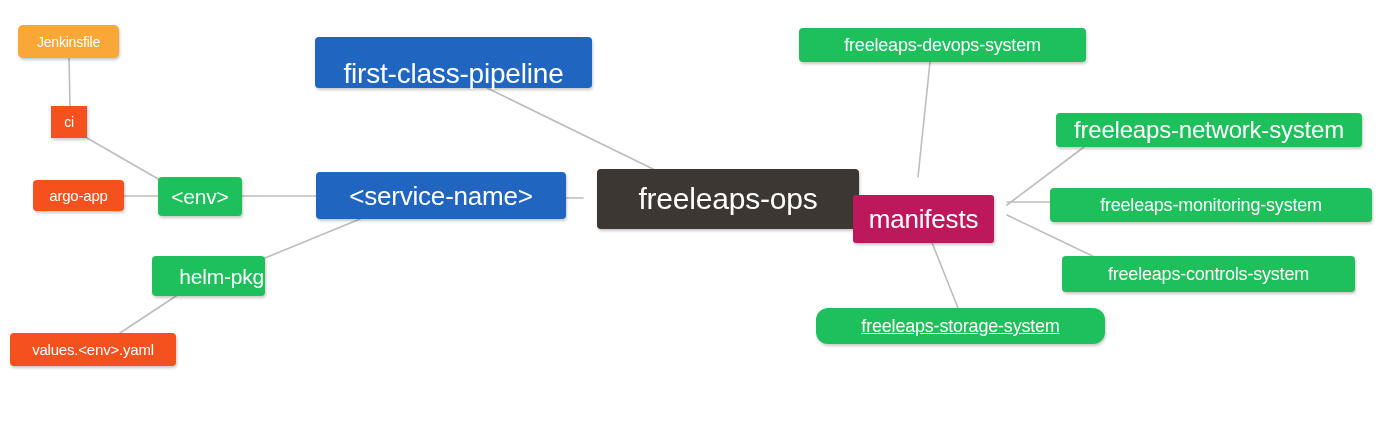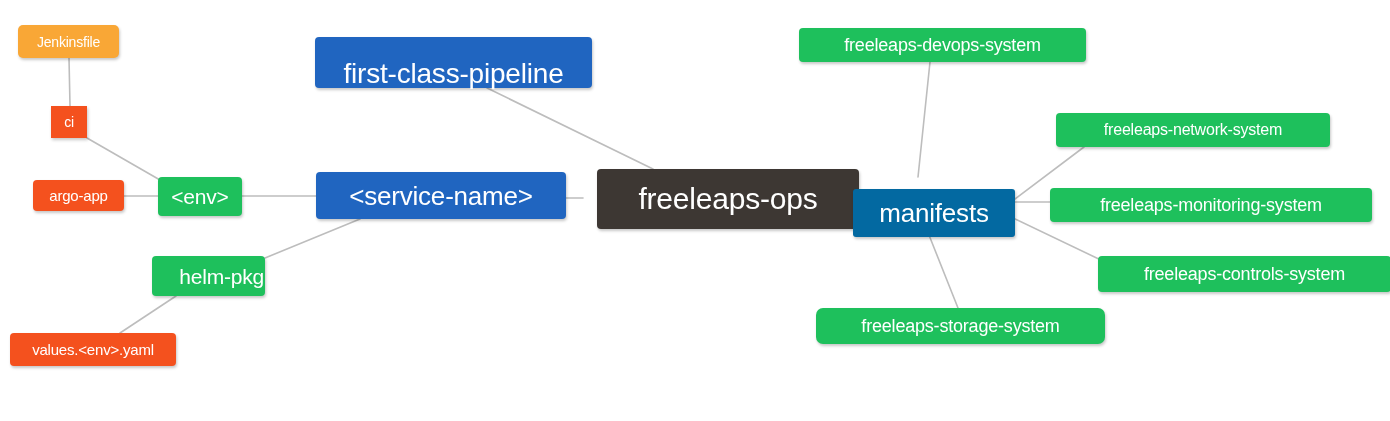--- a/index.html
+++ b/index.html
@@ -87,32 +87,32 @@
       </div>
       <div class="node" style="left: 315px; top: 37px; width: 277px; height: 51px; background: rgb(32, 101, 192); font-size: 28px; border-radius: 4px; align-items: flex-end;">
         <span class="node-label">first-class-pipeline</span>
       </div>
       <div class="node" style="left: 316px; top: 172px; width: 250px; height: 47px; background: rgb(32, 101, 192); font-size: 26px; border-radius: 4px;">
         <span class="node-label">&lt;service-name&gt;</span>
       </div>
       <div class="node" style="left: 583px; top: 169px; width: 262px; height: 60px; background: rgb(61, 55, 51); font-size: 30px; border-radius: 4px; margin-left: 14px;">
         <span class="node-label">freeleaps-ops</span>
       </div>
-      <div class="node" style="left: 853px; top: 189px; width: 162px; height: 48px; background: #0369a1; font-size: 26px; border-radius: 3px;">
+      <div class="node" style="left: 853px; top: 195px; width: 141px; height: 48px; background: #be185d; font-size: 26px; border-radius: 3px;">
         <span class="node-label">manifests</span>
       </div>
       <div class="node" style="left: 799px; top: 28px; width: 287px; height: 34px; background: rgb(30, 192, 92); font-size: 18px; border-radius: 4px;">
         <span class="node-label">freeleaps-devops-system</span>
       </div>
-      <div class="node" style="left: 1056px; top: 113px; width: 274px; height: 34px; background: rgb(30, 192, 92); font-size: 16px; border-radius: 4px;">
+      <div class="node" style="left: 1056px; top: 113px; width: 306px; height: 34px; background: rgb(30, 192, 92); font-size: 24px; border-radius: 4px;">
         <span class="node-label">freeleaps-network-system</span>
       </div>
       <div class="node" style="left: 1050px; top: 188px; width: 322px; height: 34px; background: rgb(30, 192, 92); font-size: 18px; border-radius: 4px;">
         <span class="node-label">freeleaps-monitoring-system</span>
       </div>
-      <div class="node" style="left: 1098px; top: 256px; width: 293px; height: 36px; background: rgb(30, 192, 92); font-size: 18px; border-radius: 4px;">
+      <div class="node" style="left: 1062px; top: 256px; width: 293px; height: 36px; background: rgb(30, 192, 92); font-size: 18px; border-radius: 4px;">
         <span class="node-label">freeleaps-controls-system</span>
       </div>
-      <div class="node" style="left: 816px; top: 308px; width: 289px; height: 36px; background: rgb(30, 192, 92); font-size: 18px; border-radius: 7px;">
+      <div class="node" style="left: 816px; top: 308px; width: 289px; height: 36px; background: rgb(30, 192, 92); font-size: 18px; border-radius: 12px; text-decoration: underline;">
         <span class="node-label">freeleaps-storage-system</span>
       </div>
     </div>
 </div>
 
 </body></html>

